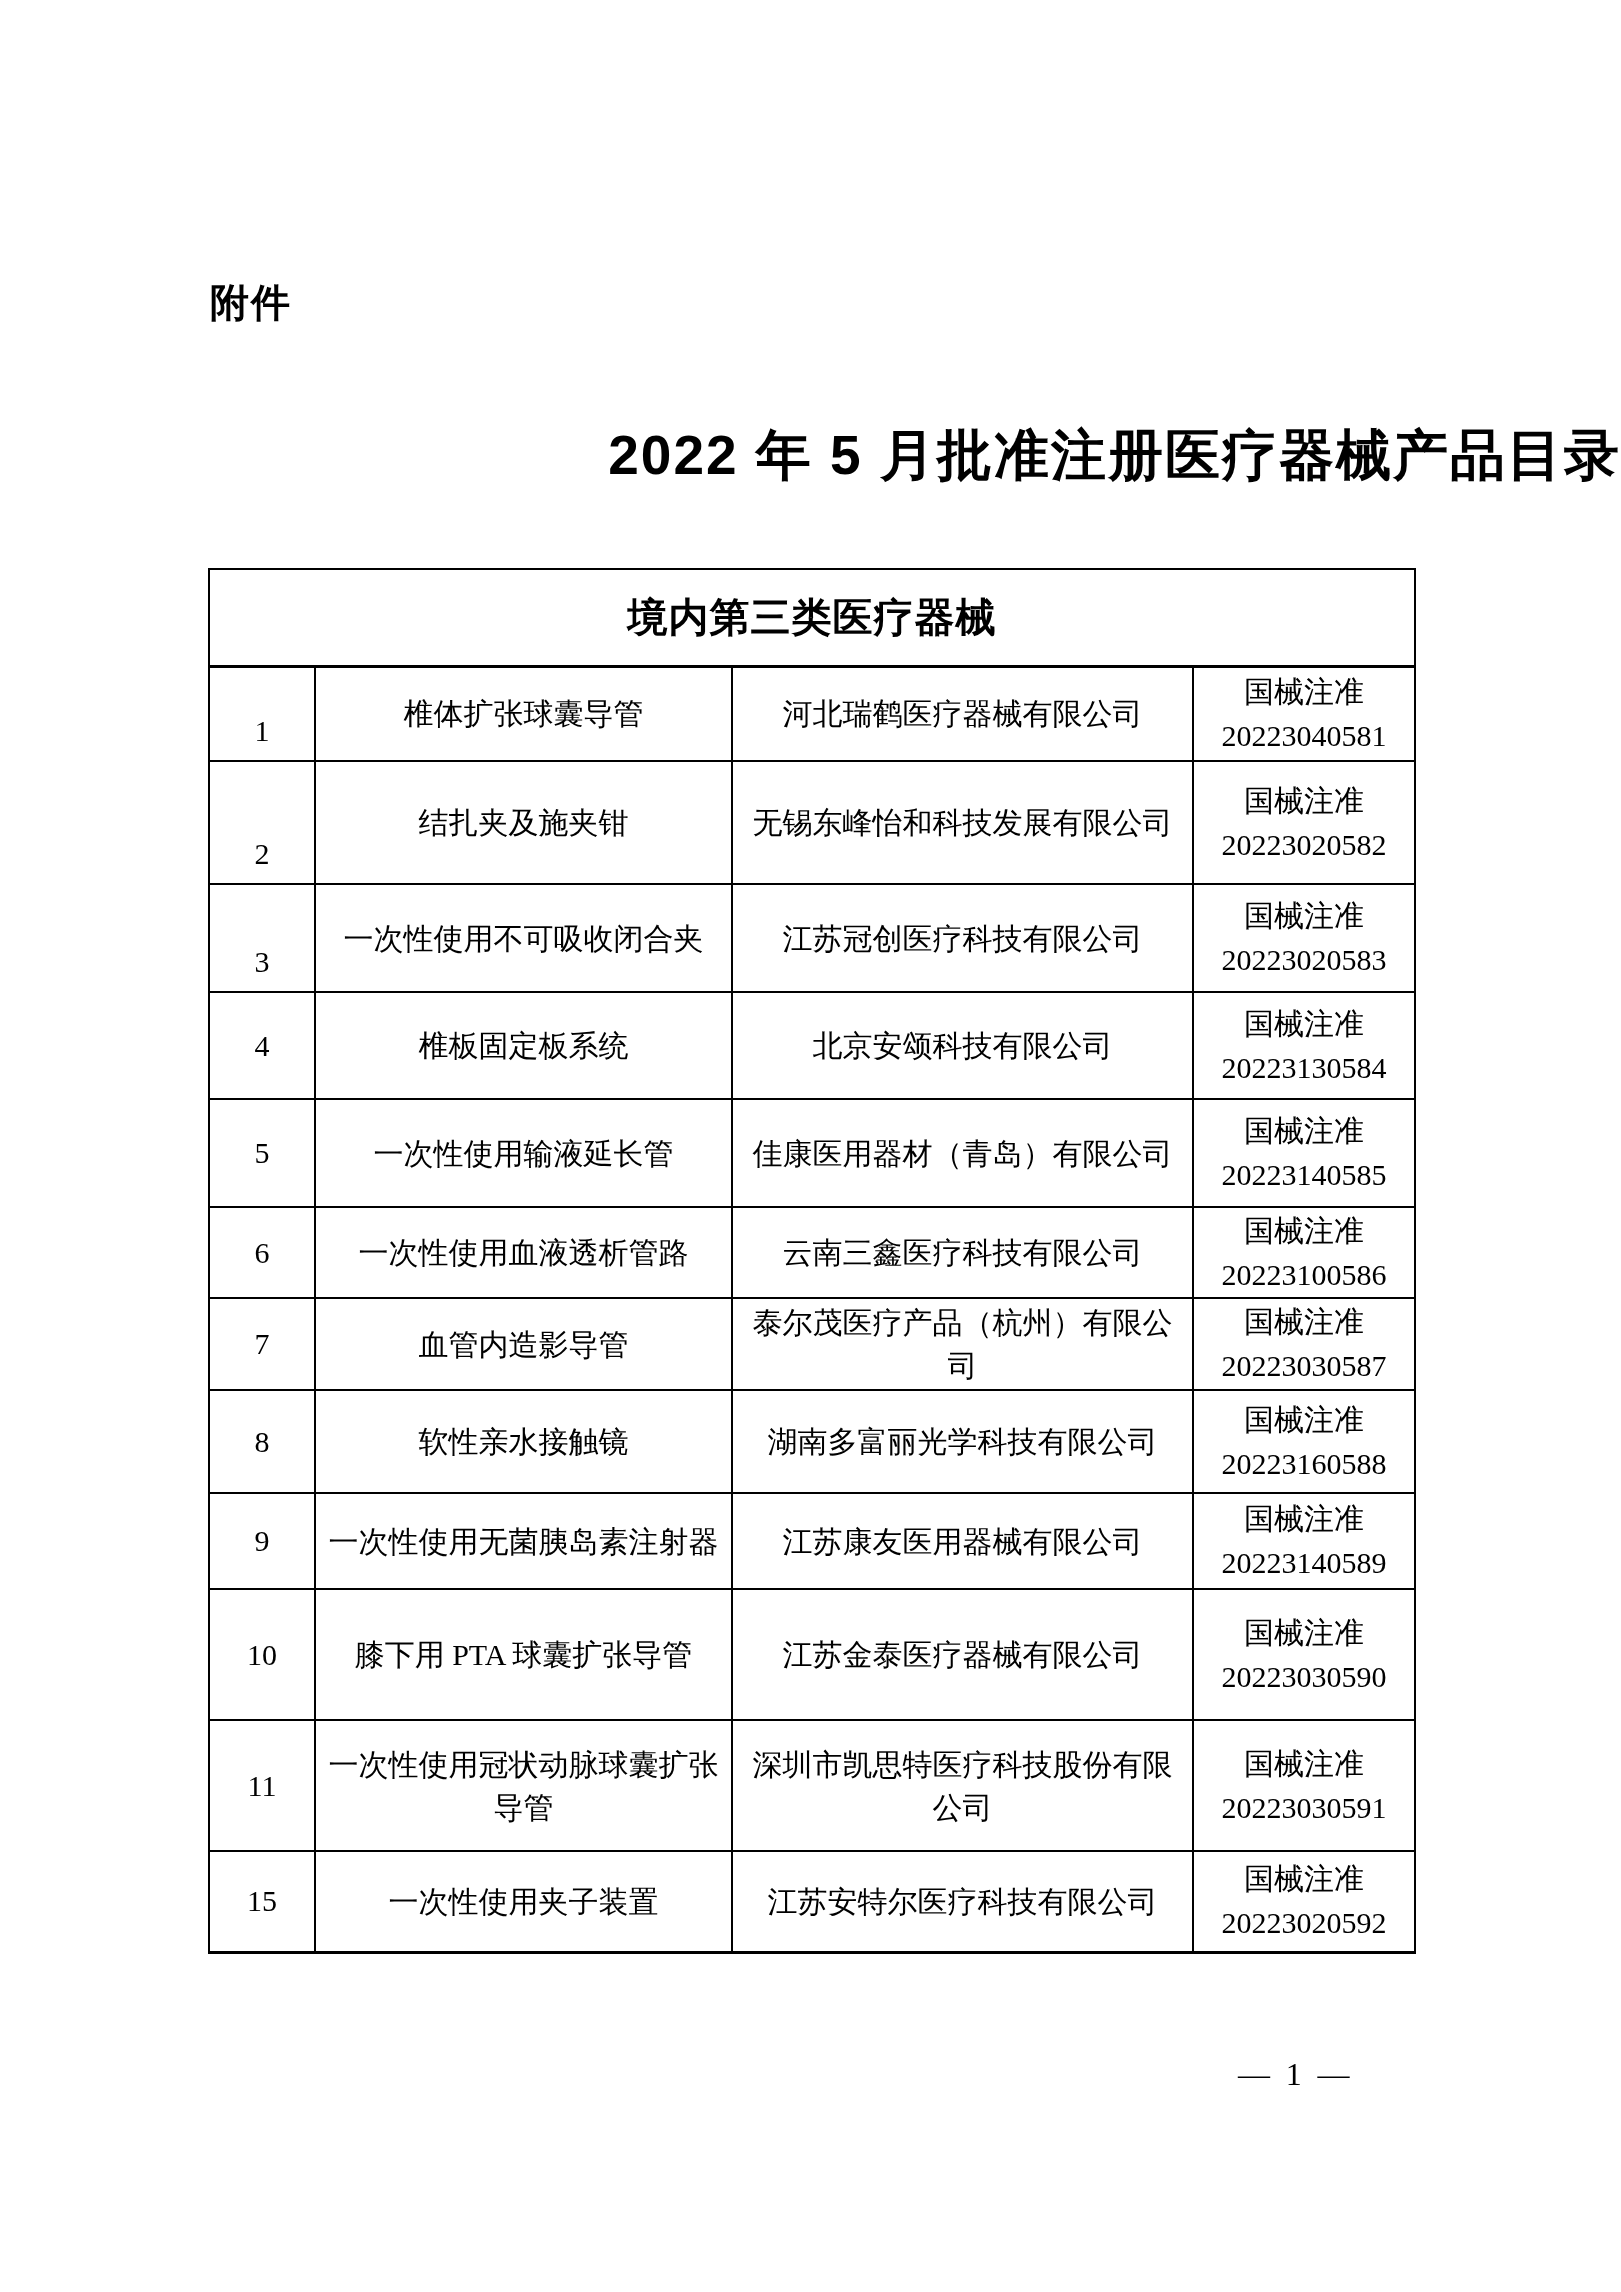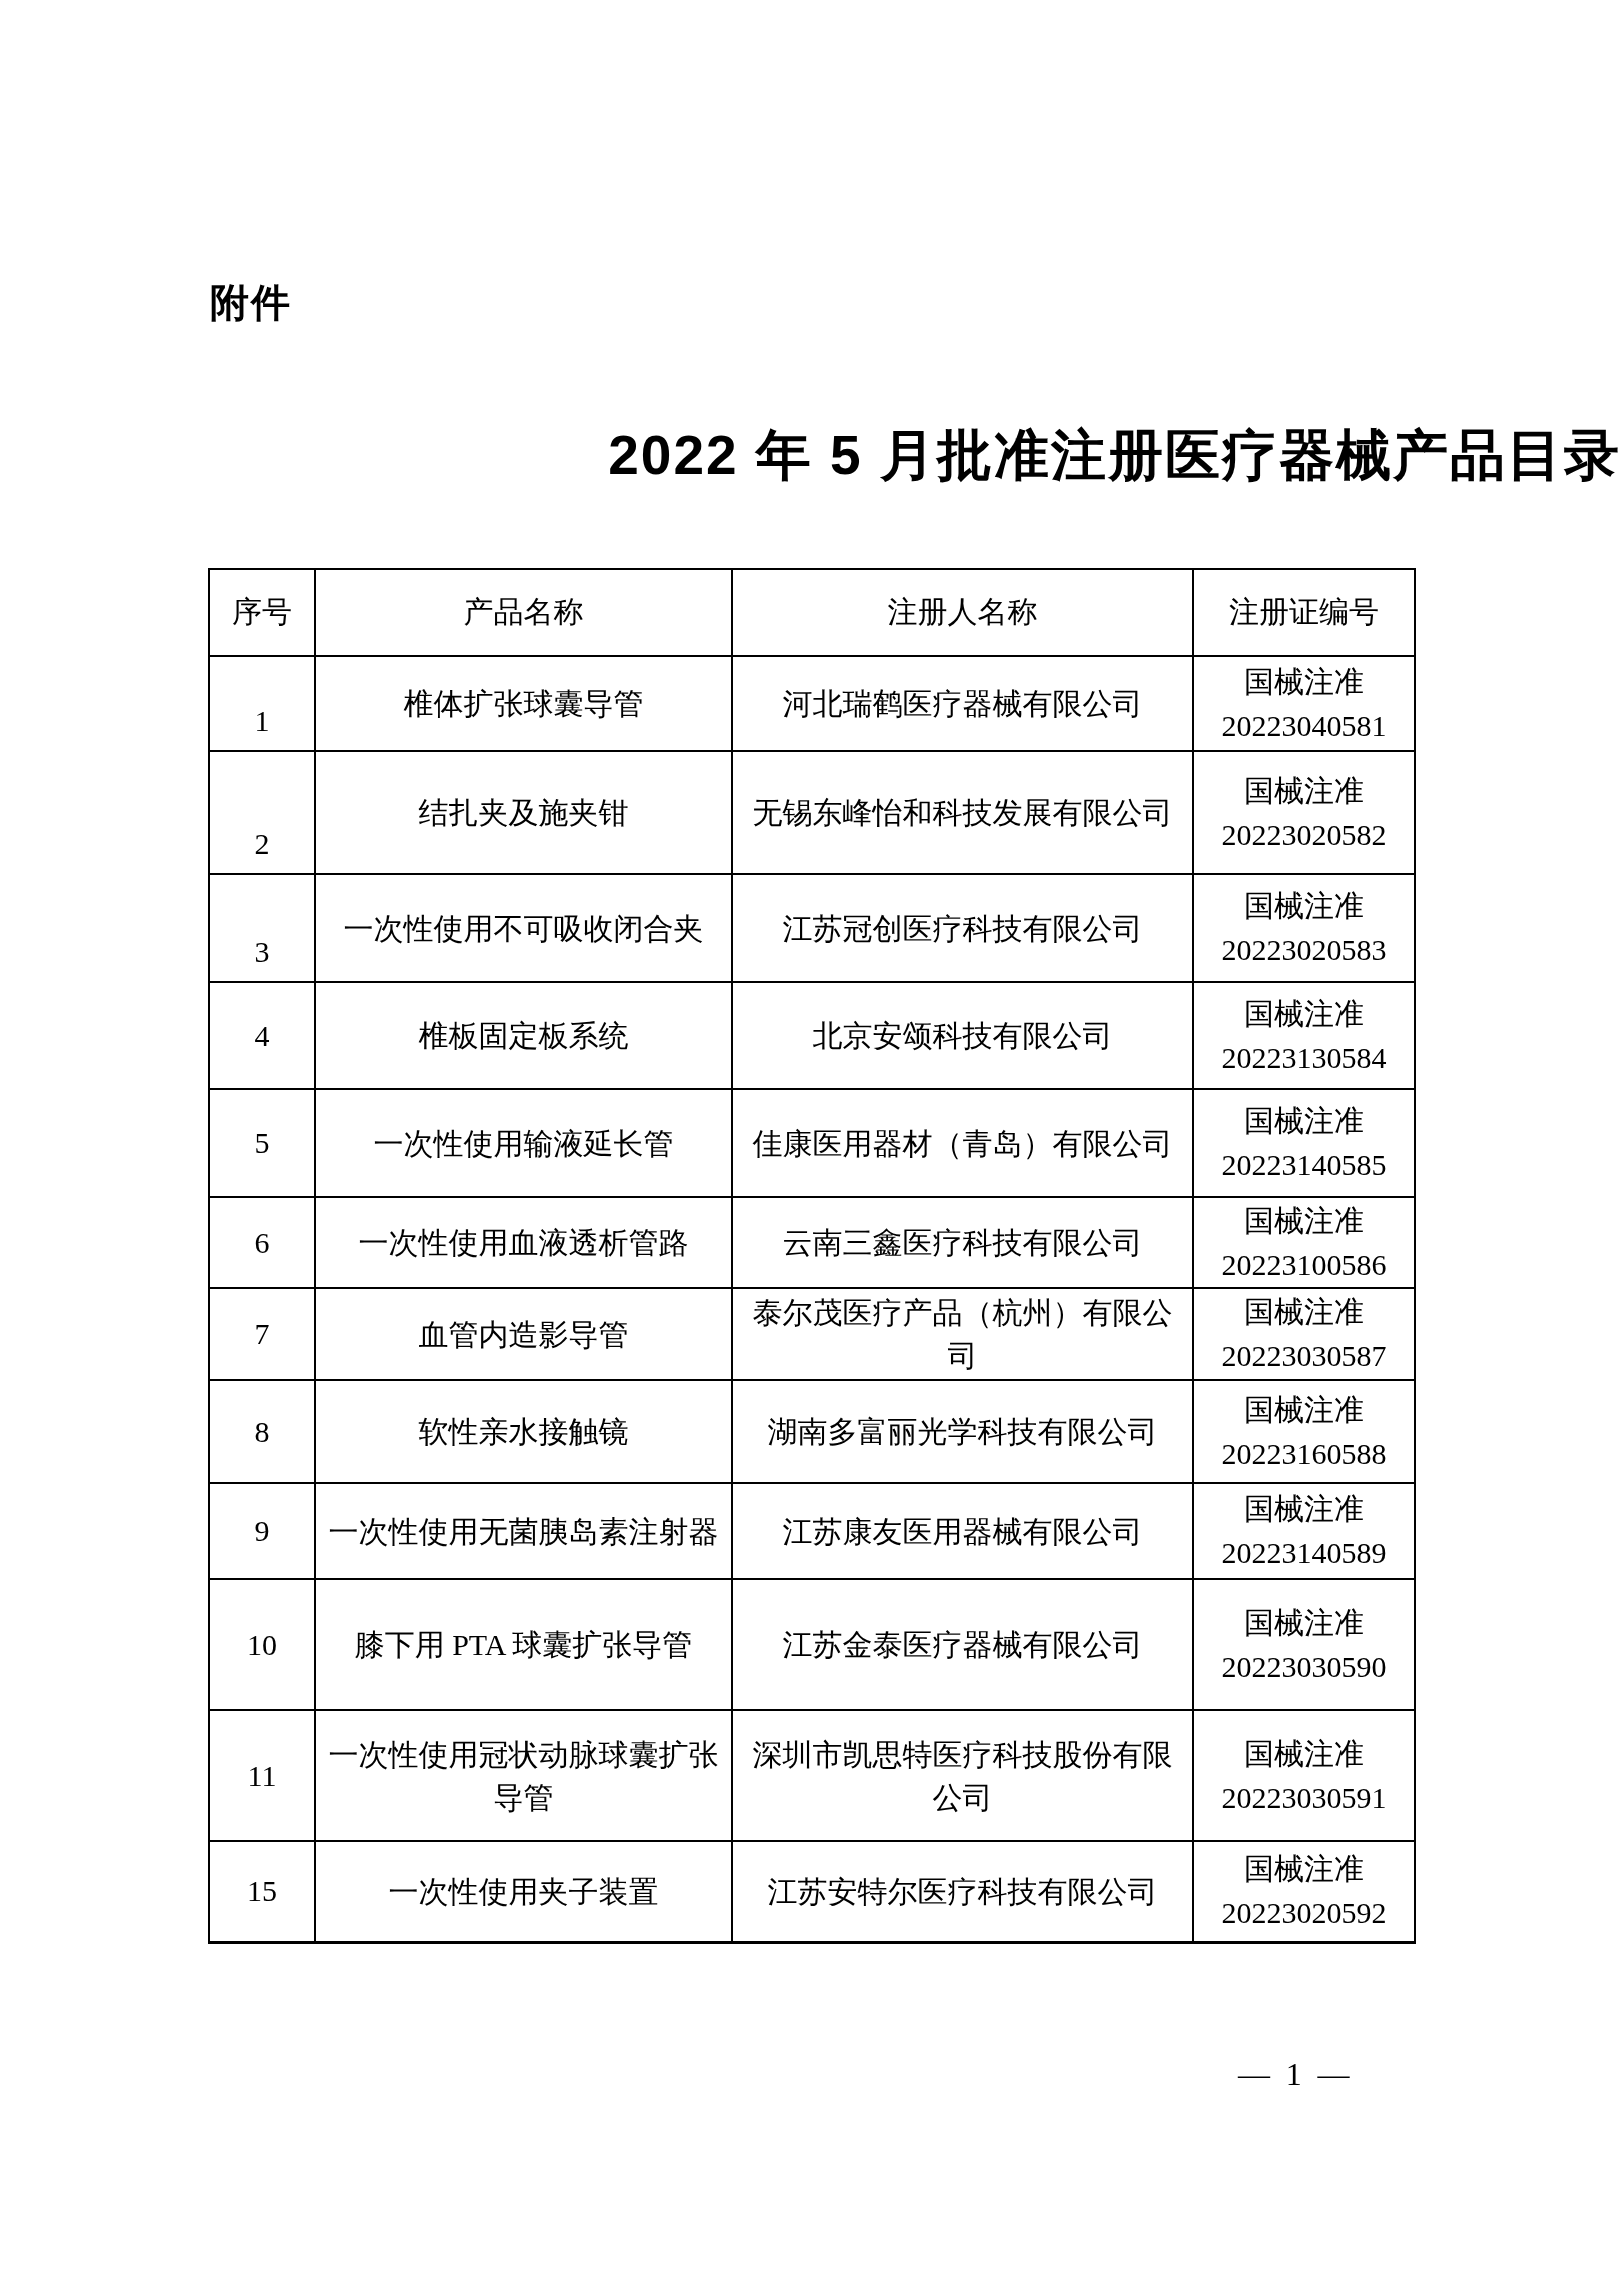--- a/index.html
+++ b/index.html
@@ -109,25 +109,22 @@
 <h1 class="doc-title">2022 年 5 月批准注册医疗器械产品目录</h1>
 
 <table class="catalog">
   <colgroup>
     <col style="width:106px">
     <col style="width:417px">
     <col style="width:461px">
     <col style="width:222px">
   </colgroup>
   <tbody>
-    <tr class="header-row">
-      <td>序号</td>
-      <td>产品名称</td>
-      <td>注册人名称</td>
-      <td>注册证编号</td>
+    <tr class="section-row">
+      <td colspan="4">境内第三类医疗器械</td>
     </tr>
 
     <tr class="data-row" style="height:95px">
       <td class="cell-no num-bottom">1</td>
       <td class="cell-product">椎体扩张球囊导管</td>
       <td class="cell-registrant">河北瑞鹤医疗器械有限公司</td>
       <td class="cell-cert">
         <span class="cert-line">国械注准</span>
         <span class="cert-line">20223040581</span>
       </td>

